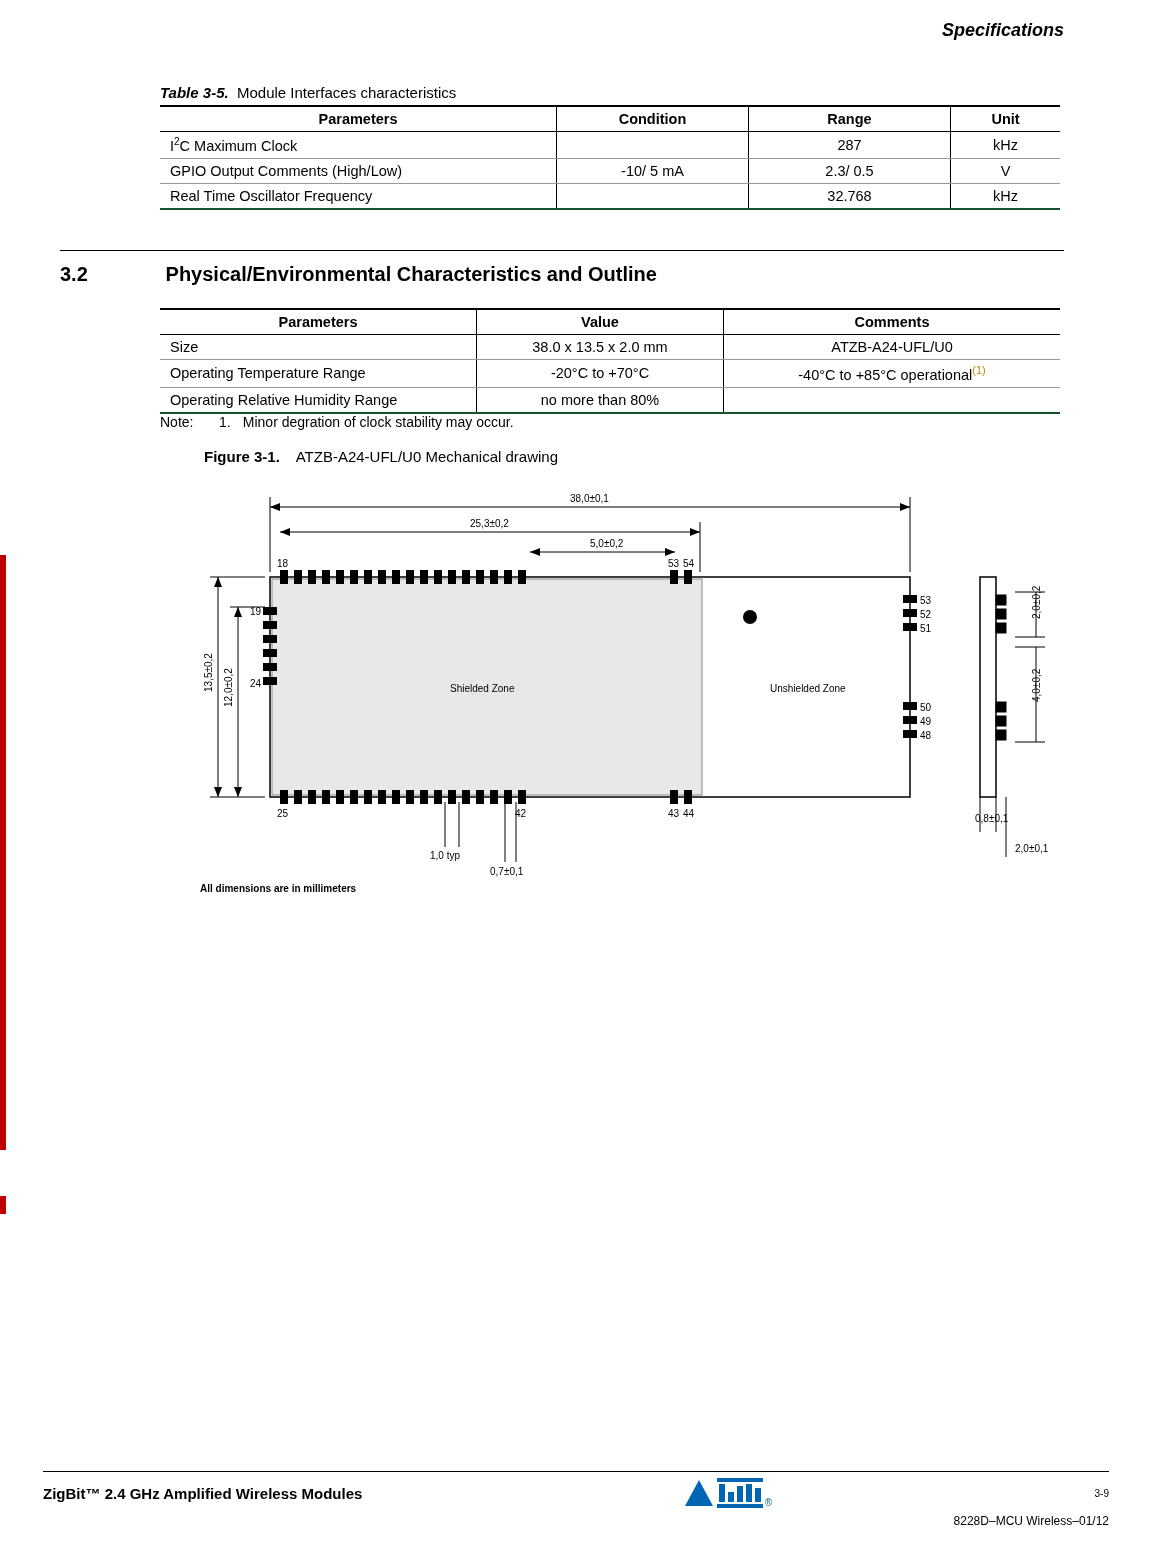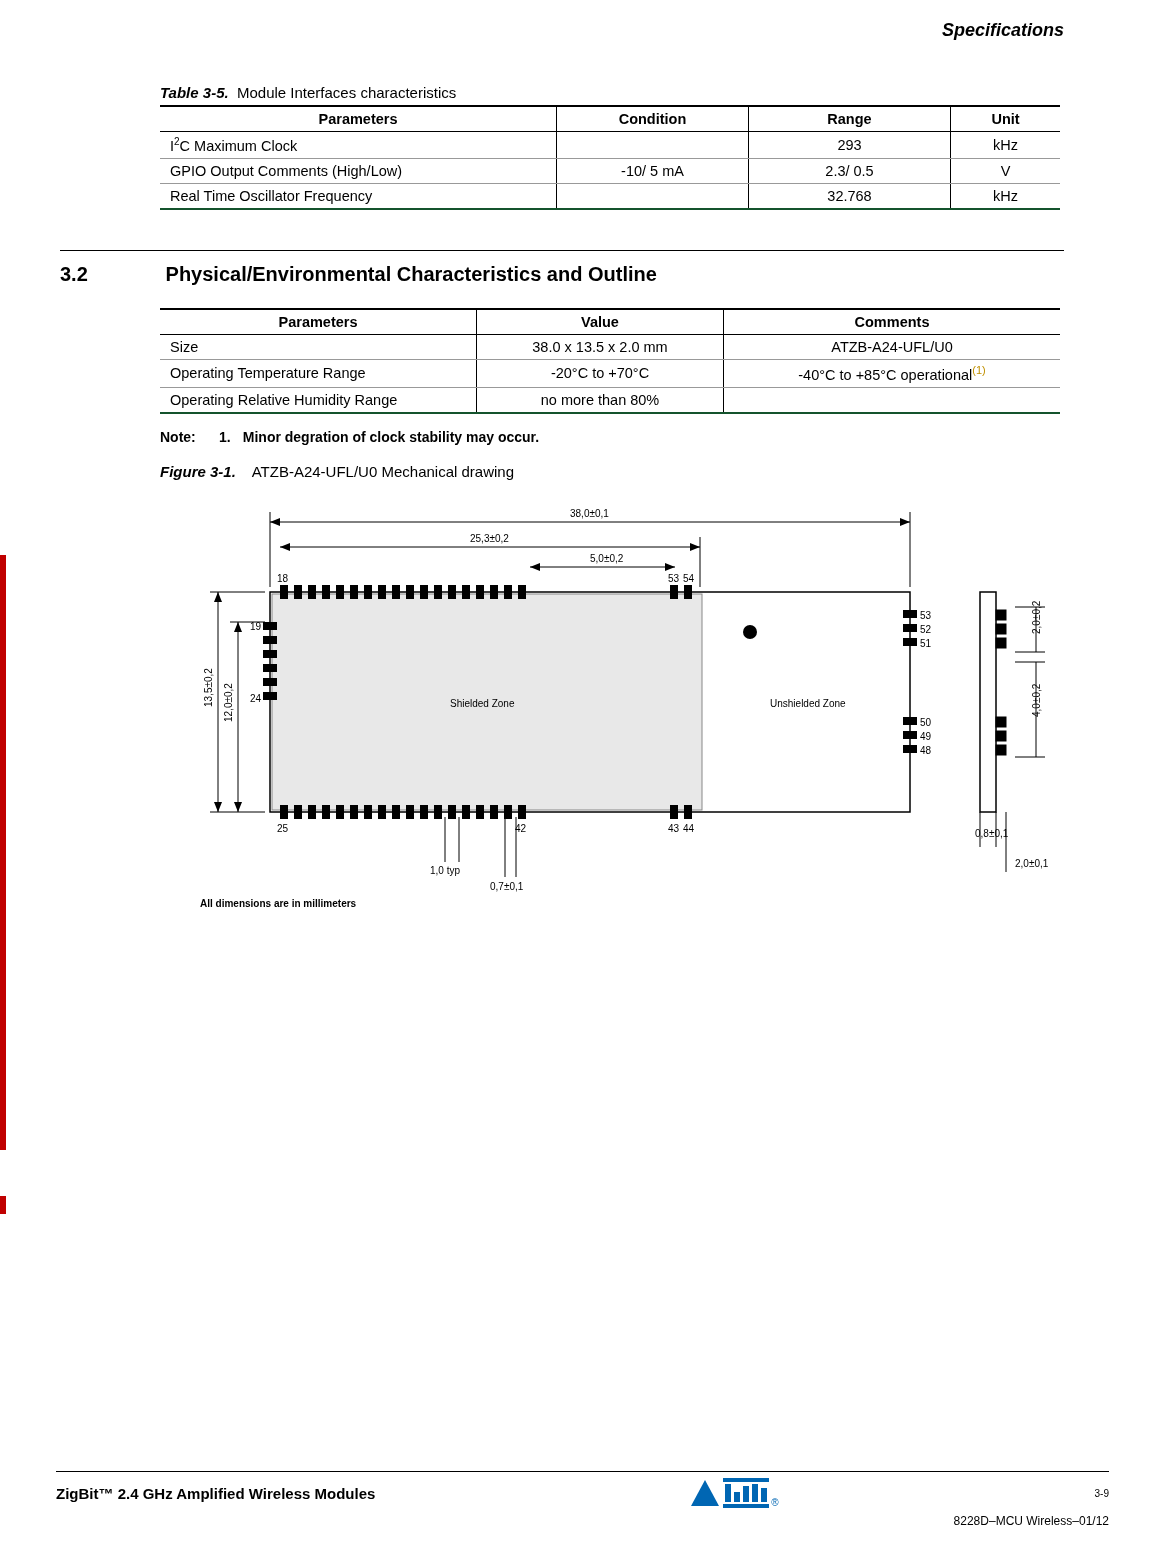--- a/index.html
+++ b/index.html
@@ -67,32 +67,30 @@
   }
   .section-heading {
     font-size: 20px;
     font-weight: bold;
     margin-bottom: 22px;
   }
   .section-heading .num { display:inline-block; width: 100px; }
   .note-line {
     margin-left: 100px;
     font-size: 14px;
-    margin-top: 15px;
-    font-weight: bold;
   }
   .note-line .lbl { display:inline-block; width:55px; }
   .note-line .idx { display:inline-block; width:20px; }
   .fig-caption {
     margin-left: 100px;
     font-size: 15px;
     margin-top: 18px;
     margin-bottom: 12px;
   }
-  .fig-caption b { font-style: italic; font-weight: bold; }
+  .fig-caption b { font-weight: bold; margin-left: 44px; }
   .drawing-wrap {
     margin-left: 130px;
   }
   .footnote-ref { color: #c09000; font-size:11px; vertical-align: super; }
   .red-bar {
     position: absolute;
     left: 0;
     top: 555px;
     width: 6px;
     height: 595px;
@@ -102,21 +100,21 @@
     position: absolute;
     left: 0;
     top: 1196px;
     width: 6px;
     height: 18px;
     background: #c00000;
   }
   .footer {
     position: absolute;
     bottom: 20px;
-    left: 56px;
+    left: 43px;
     right: 60px;
   }
   .footer-rule {
     border: none;
     border-top: 1.5px solid #000;
     margin: 0 0 6px 0;
   }
   .footer-row {
     display: flex;
     align-items: center;
@@ -175,21 +173,21 @@
         <th style="width:185px">Range</th>
         <th>Unit</th>
       </tr>
     </thead>
     <tbody>
       <tr>
         <td>
           <span>I</span><span class="sup">2</span><span>C Maximum Clock</span>
         </td>
         <td></td>
-        <td>293</td>
+        <td>287</td>
         <td>kHz</td>
       </tr>
       <tr>
         <td>GPIO Output Comments (High/Low)</td>
         <td>-10/ 5 mA</td>
         <td>2.3/ 0.5</td>
         <td>V</td>
       </tr>
       <tr>
         <td>Real Time Oscillator Frequency</td>

